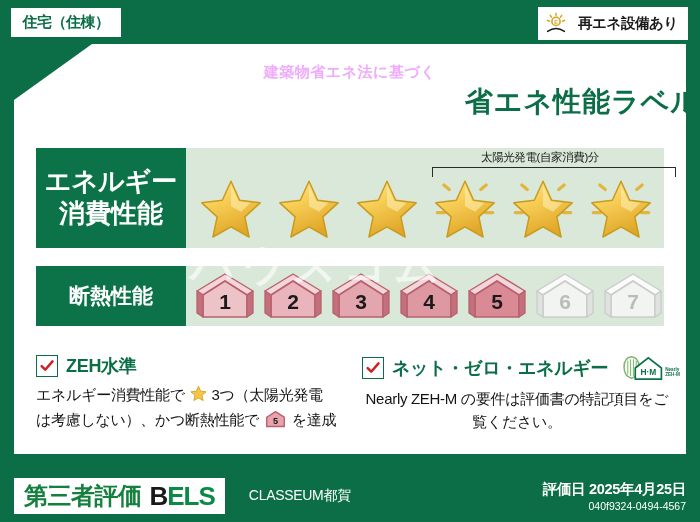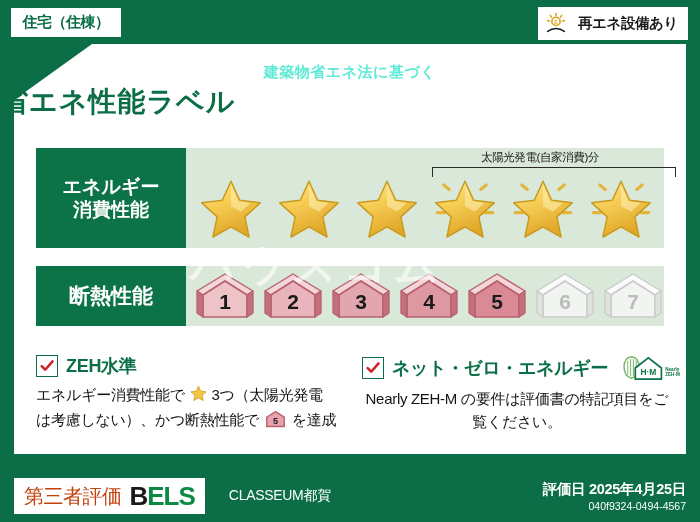--- a/index.html
+++ b/index.html
@@ -53,28 +53,28 @@
     width: 672px; height: 410px;
     background: #ffffff;
     z-index: 2;
     clip-path: polygon(0 56px, 78px 0, 100% 0, 100% 100%, 0 100%);
   }
 
   
   .title-small {
     position: absolute; top: 63px; left: 0; width: 700px;
     text-align: center;
-    color: #5eead4;
+    color: #f0abfc;
     font-weight: bold; font-size: 15px;
     letter-spacing: 0.5px;
     z-index: 4;
   }
   .title-big {
     position: absolute; top: 83px; left: 0; width: 700px;
-    text-align: left;
+    text-align: right;
     color: #0b6e46;
     font-weight: bold; font-size: 28px;
     letter-spacing: 1px;
     z-index: 4;
   }
 
   
   .watermark {
     position: absolute;
     left: 190px; top: 236px;
@@ -101,21 +101,21 @@
   .row-head {
     background: #0b7347;
     color: #ffffff;
     font-weight: bold;
     display: flex; flex-direction: column;
     align-items: center; justify-content: center;
     flex: 0 0 150px;
     line-height: 1.22;
     letter-spacing: 0px;
   }
-  .row-energy .row-head { font-size: 19px; }
+  .row-energy .row-head { font-size: 26px; }
   .row-insul  .row-head { font-size: 21px; }
 
   .row-body {
     flex: 1;
     background: #d9e8d8;
     position: relative;
   }
 
   
   .stars {
@@ -217,21 +217,21 @@
     display: flex; align-items: center;
     z-index: 6;
   }
   .bels-box {
     background: #ffffff;
     height: 36px;
     display: flex; align-items: center;
     padding: 0 10px;
     gap: 8px;
   }
-  .bels-jp { color: #c2410c; font-weight: normal; font-size: 20px; letter-spacing: -0.5px; }
+  .bels-jp { color: #15803d; font-weight: bold; font-size: 24px; letter-spacing: -0.5px; }
   .bels-en { font-weight: bold; font-size: 26px; letter-spacing: -1px; }
   .bels-en .b { color: #1a1a1a; }
   .bels-en .els { color: #0b8a46; }
   .property-name {
     color: #ffffff;
     font-size: 14px;
     font-weight: normal;
     margin-left: 24px;
     letter-spacing: -0.3px;
   }

